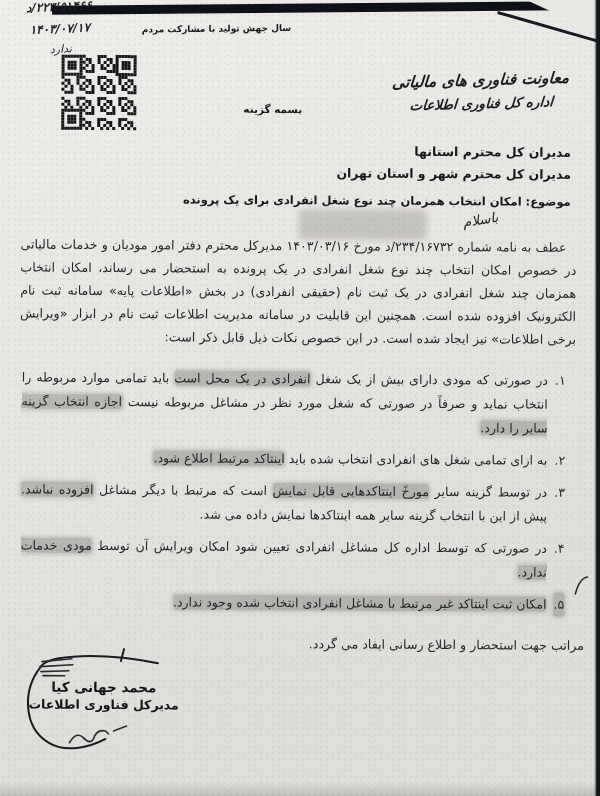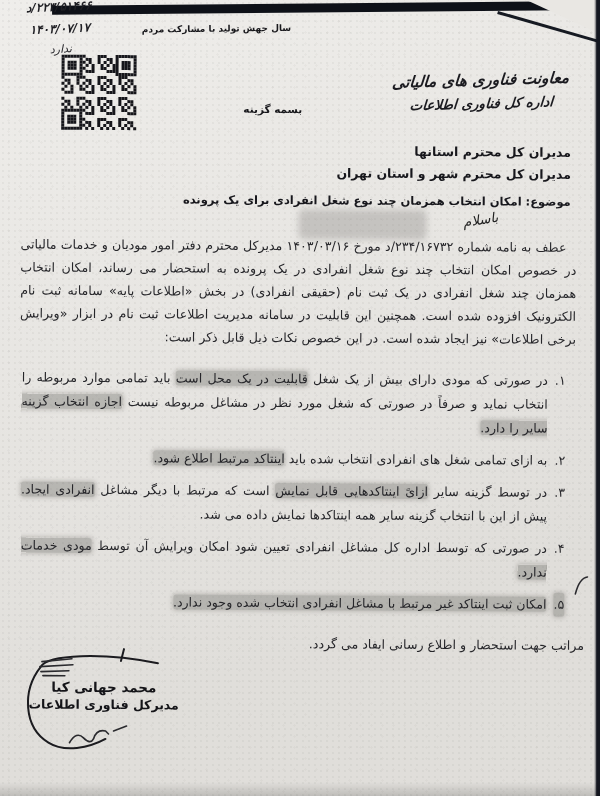--- a/index.html
+++ b/index.html
@@ -389,29 +389,29 @@
 
     <div class="subject">موضوع: امکان انتخاب همزمان چند نوع شغل انفرادی برای یک پرونده</div>
     <div class="smudge"></div>
     <div class="salutation">باسلام</div>
 
     <div class="body-par">عطف به نامه شماره ۲۳۴/۱۶۷۳۲/د مورخ ۱۴۰۳/۰۳/۱۶ مدیرکل محترم دفتر امور مودیان و خدمات مالیاتی در خصوص امکان انتخاب چند نوع شغل انفرادی در یک پرونده به استحضار می رساند، امکان انتخاب همزمان چند شغل انفرادی در یک ثبت نام (حقیقی انفرادی) در بخش «اطلاعات پایه» سامانه ثبت نام الکترونیک افزوده شده است. همچنین این قابلیت در سامانه مدیریت اطلاعات ثبت نام در ابزار «ویرایش برخی اطلاعات» نیز ایجاد شده است. در این خصوص نکات ذیل قابل ذکر است:</div>
 
     <div class="list">
       <div class="li">
         <span class="num">۱.</span>
-        <span class="segs"><span>در صورتی که مودی دارای بیش از یک شغل </span><span class="hl">قابلیت در یک محل است</span><span> باید تمامی موارد مربوطه را انتخاب نماید و صرفاً در صورتی که شغل مورد نظر در مشاغل مربوطه نیست </span><span class="hl">اجازه انتخاب گزینه سایر را دارد.</span></span>
+        <span class="segs"><span>در صورتی که مودی دارای بیش از یک شغل </span><span class="hl">انفرادی در یک محل است</span><span> باید تمامی موارد مربوطه را انتخاب نماید و صرفاً در صورتی که شغل مورد نظر در مشاغل مربوطه نیست </span><span class="hl">اجازه انتخاب گزینه سایر را دارد.</span></span>
       </div>
       <div class="li">
         <span class="num">۲.</span>
         <span class="segs"><span>به ازای تمامی شغل های انفرادی انتخاب شده باید </span><span class="hl">اینتاکد مرتبط اطلاع شود.</span></span>
       </div>
       <div class="li">
         <span class="num">۳.</span>
-        <span class="segs"><span>در توسط گزینه سایر </span><span class="hl">ازایً اینتاکدهایی قابل نمایش</span><span> است که مرتبط با دیگر مشاغل </span><span class="hl">انفرادی ایجاد.</span><span> پیش از این با انتخاب گزینه سایر همه اینتاکدها نمایش داده می شد.</span></span>
+        <span class="segs"><span>در توسط گزینه سایر </span><span class="hl">مورخً اینتاکدهایی قابل نمایش</span><span> است که مرتبط با دیگر مشاغل </span><span class="hl">افزوده نباشد.</span><span> پیش از این با انتخاب گزینه سایر همه اینتاکدها نمایش داده می شد.</span></span>
       </div>
       <div class="li">
         <span class="num">۴.</span>
         <span class="segs"><span>در صورتی که توسط اداره کل مشاغل انفرادی تعیین شود امکان ویرایش آن توسط </span><span class="hl">مودی خدمات ندارد.</span></span>
       </div>
       <div class="li">
         <span class="num hl">۵.</span>
         <span class="segs"><span class="hl">امکان ثبت اینتاکد غیر مرتبط با مشاغل انفرادی انتخاب شده وجود ندارد.</span></span>
       </div>
     </div>

